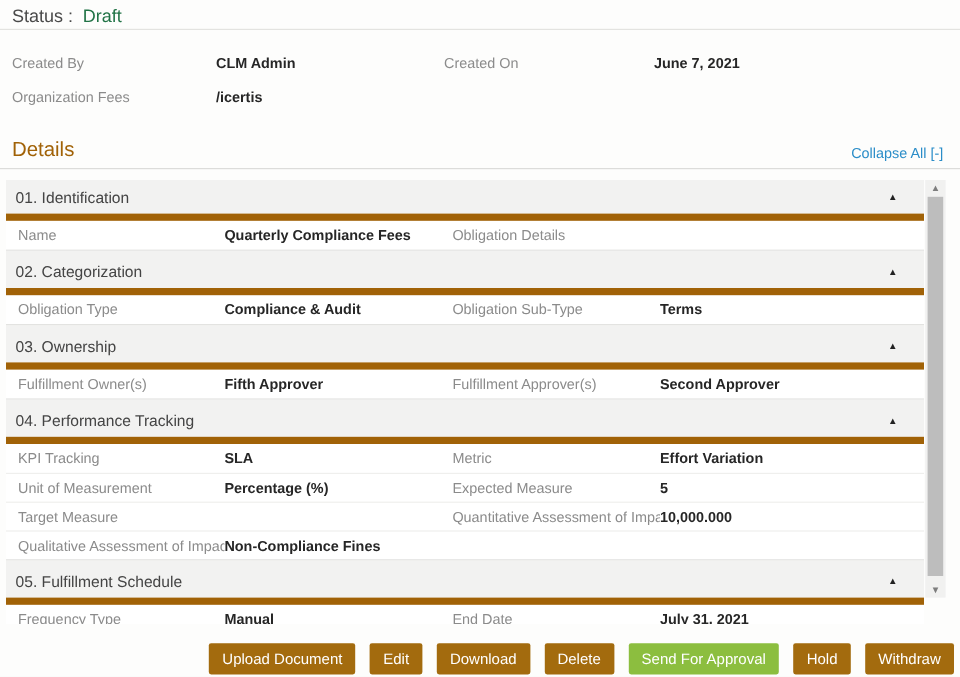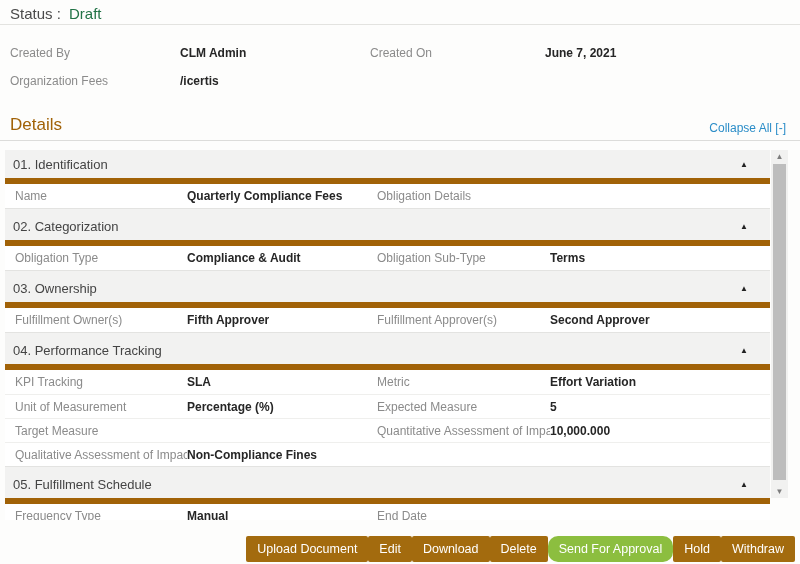--- a/index.html
+++ b/index.html
@@ -77,29 +77,29 @@
     font-size:8px;color:#7d7d7d;line-height:13px;cursor:pointer;
   }
   .vscroll-up{top:0;}
   .vscroll-down{bottom:0;}
   .vscroll-thumb{
     position:absolute;top:14px;left:2px;width:13px;height:316px;
     background:#bdbdbd;cursor:pointer;
   }
   
   .footer-actions{
-    position:absolute;top:536px;right:5px;display:flex;gap:0;
+    position:absolute;top:536px;right:5px;display:flex;gap:12px;
   }
   .action-btn{
     height:26px;padding:0 11px;border:none;border-radius:2px;
     font-family:"Liberation Sans", sans-serif;font-size:12.5px;color:#ffffff;
     cursor:pointer;white-space:nowrap;
   }
   .action-btn.brown{background:var(--brown);}
-  .action-btn.green{background:var(--green);border-radius:10px;}
+  .action-btn.green{background:var(--green);}
 </style>
 </head>
 <body>
 
 <div class="status-row">
   <span>Status :</span>
   <span class="status-value">Draft</span>
 </div>
 
 <div class="meta-grid">
@@ -204,20 +204,21 @@
   <div class="section">
     <div class="section-header">
       <span>05. Fulfillment Schedule</span>
       <span class="collapse-arrow">▲</span>
     </div>
     <div class="section-rows">
   <div class="detail-row">
     <span class="lbl l1">Frequency Type</span>
     <span class="val v1">Manual</span>
     <span class="lbl l2">End Date</span>
+    <span class="val v2">July 31, 2021</span>
   </div>
 </div>
   </div>
 </div>
 </div>
 
 <div class="vscrollbar">
   <div class="vscroll-arrow vscroll-up">▲</div>
   <div class="vscroll-thumb"></div>
   <div class="vscroll-arrow vscroll-down">▼</div>

